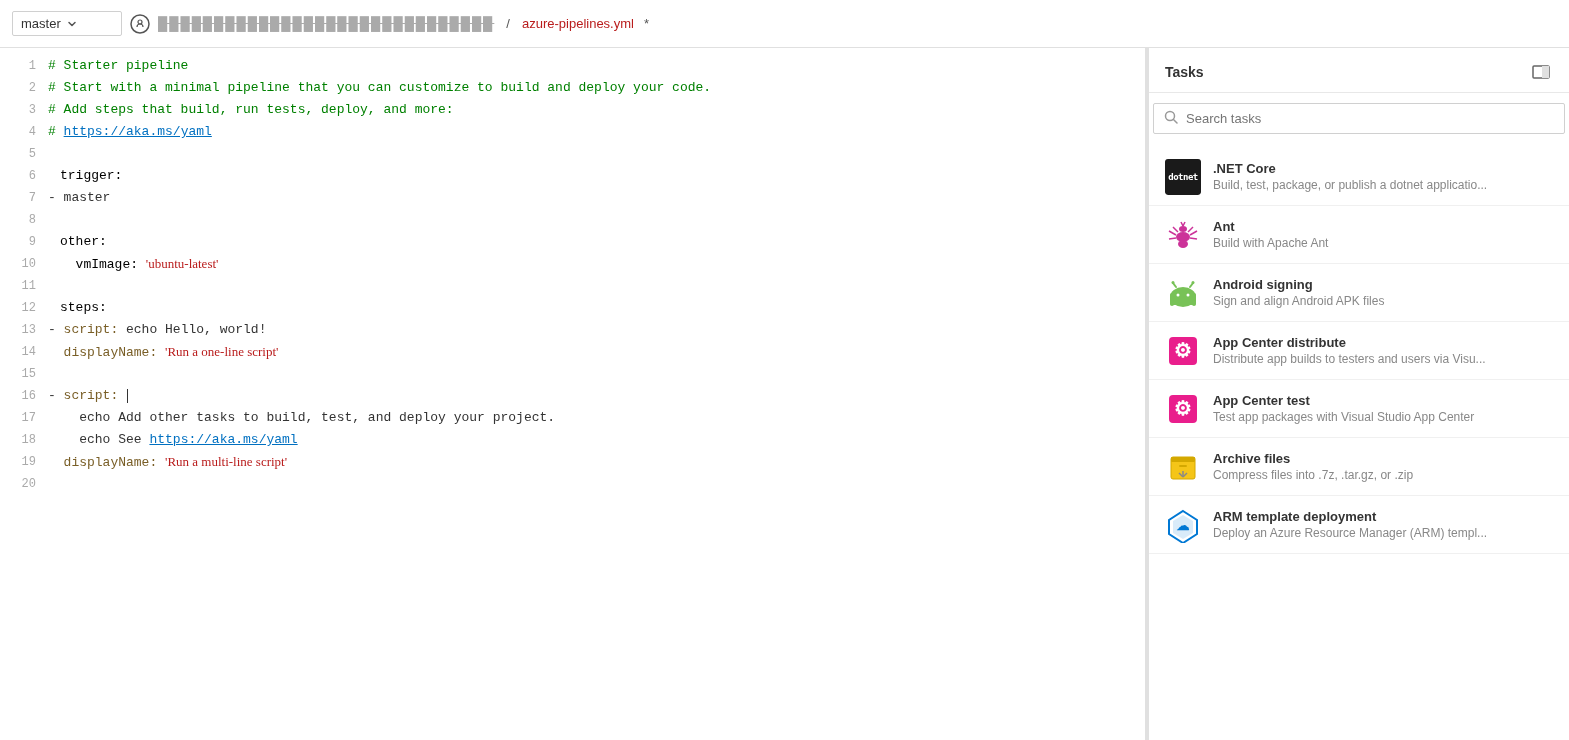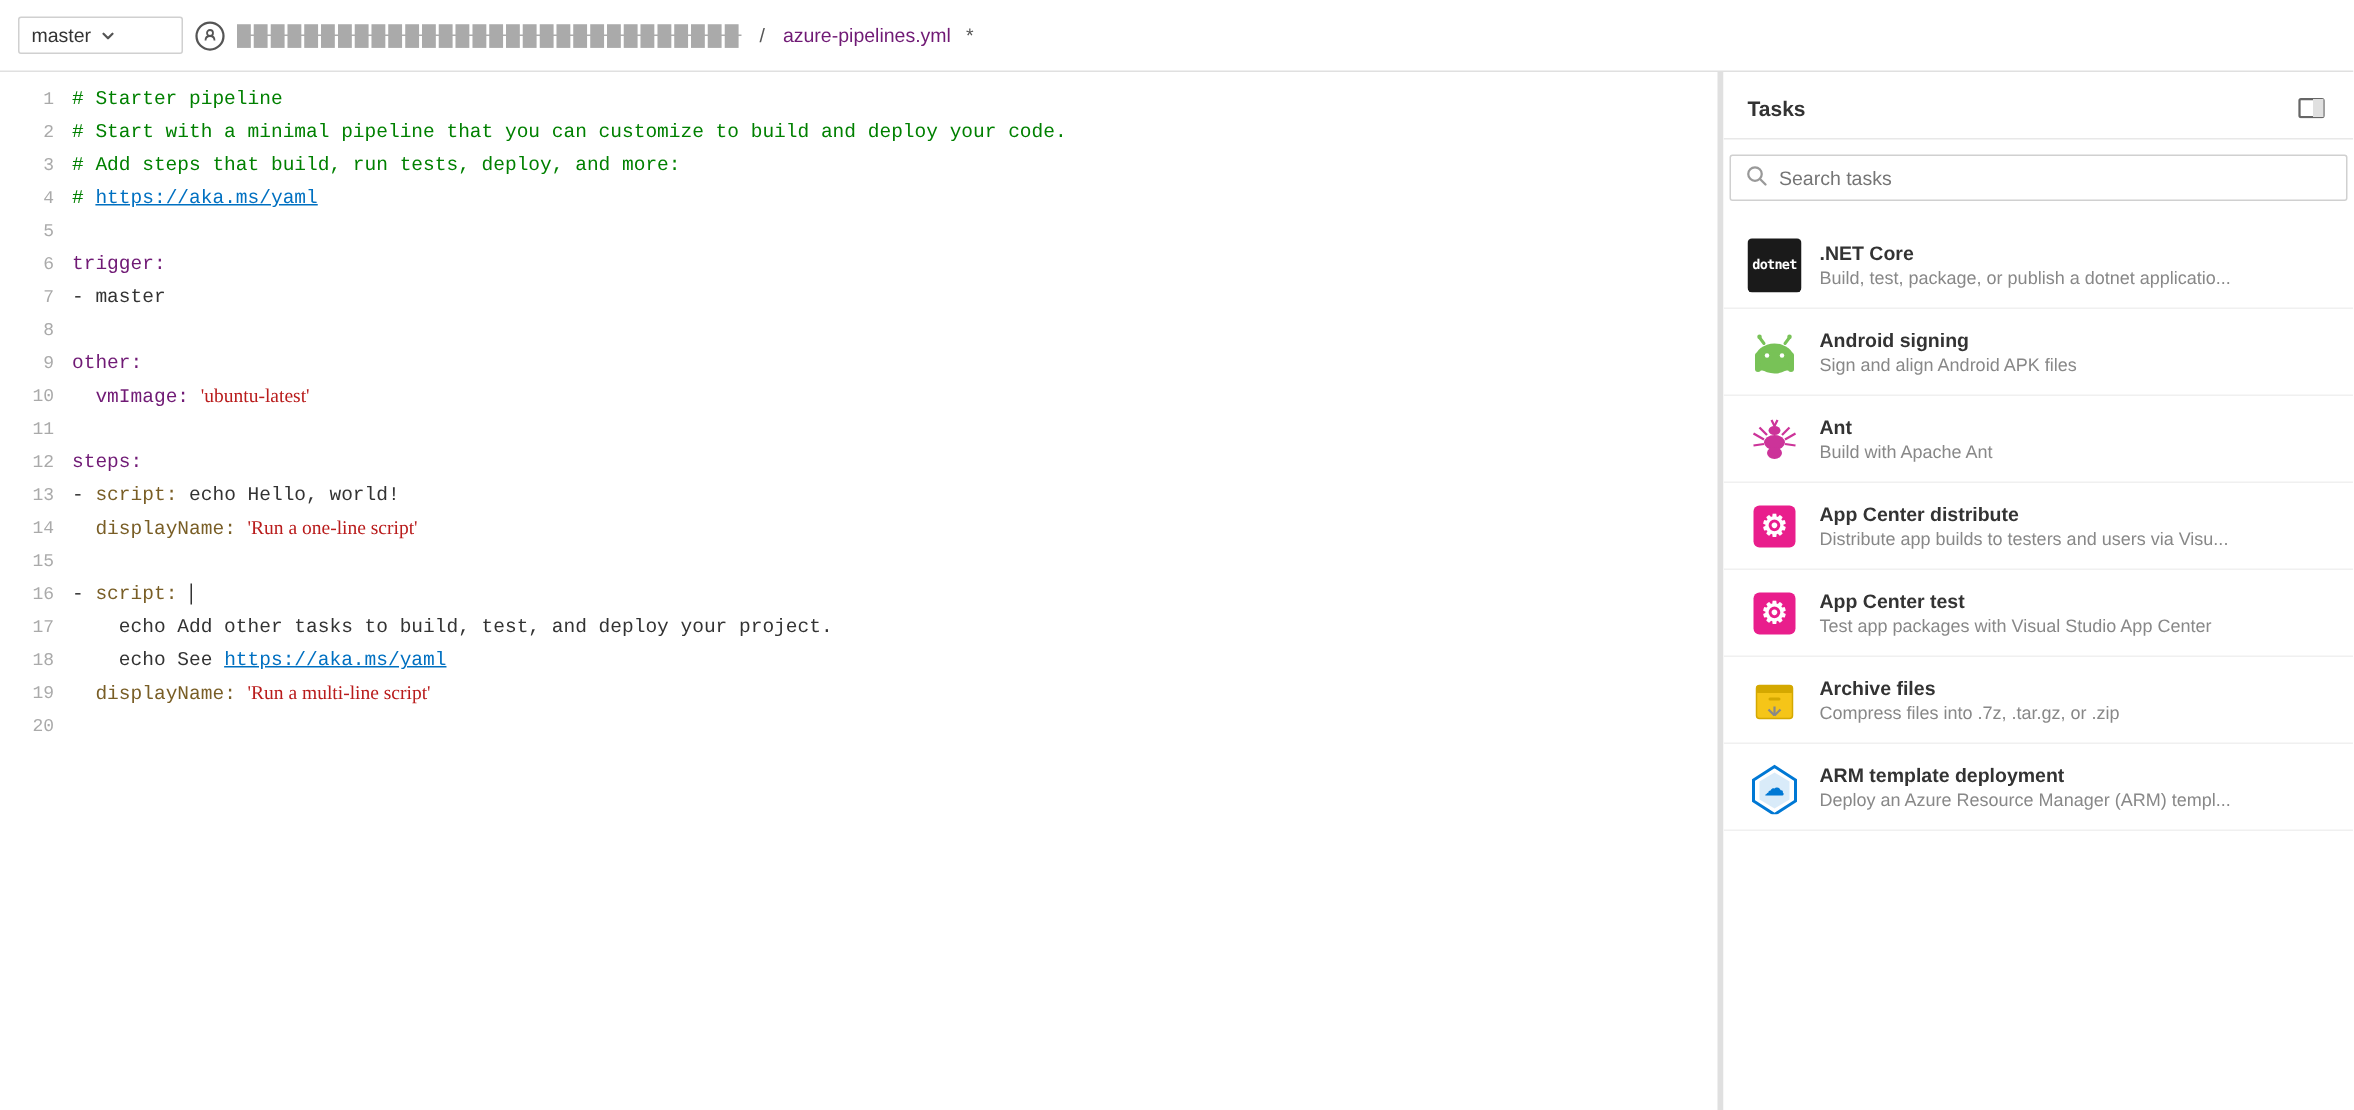--- a/index.html
+++ b/index.html
@@ -58,21 +58,21 @@
     }
 
     .separator {
       font-size: 13px;
       color: #555;
       margin: 0 4px;
     }
 
     .filename {
       font-size: 13px;
-      color: #701a75;
+      color: #b91c1c;
       font-weight: 500;
     }
 
     .modified-indicator {
       font-size: 13px;
       color: #333;
     }
 
     
     .main-content {
@@ -116,21 +116,21 @@
     }
 
     .line-content {
       flex: 1;
       padding-right: 16px;
       white-space: pre;
       line-height: 1.6;
     }
 
     .c-comment { color: #008000; }
-    .c-keyword { color: #701a75; }
+    .c-keyword { color: #000000; margin-left: 12px; }
     .c-string { color: #b91c1c; font-family: Liberation Serif, serif; }
     .c-plain { color: #333; }
     .c-script { color: #795e26; }
     .c-url { color: #0070c1; text-decoration: underline; }
 
     .cursor {
       display: inline-block;
       width: 1px;
       height: 14px;
       background: #333;
@@ -386,42 +386,20 @@
     </div>
 
     <div class="tasks-list" id="tasks-list">
     <div class="task-item">
     <div class="task-icon">
       <div style="background:#1a1a1a;color:#fff;font-size:9px;font-weight:bold;font-family:monospace;width:36px;height:36px;display:flex;align-items:center;justify-content:center;border-radius:3px;letter-spacing:-0.5px;">dotnet</div>
     </div>
     <div class="task-info">
       <div class="task-name">.NET Core</div>
       <div class="task-desc">Build, test, package, or publish a dotnet applicatio...</div>
-    </div>
-  </div>
-        <div class="task-item">
-    <div class="task-icon">
-      <div style="width:36px;height:36px;display:flex;align-items:center;justify-content:center;font-size:26px;">
-      <svg viewBox="0 0 36 36" width="36" height="36">
-        <ellipse cx="18" cy="22" rx="13" ry="10" fill="#78C257"></ellipse>
-        <rect x="5" y="18" width="26" height="12" rx="2" fill="#78C257"></rect>
-        <circle cx="13" cy="20" r="1.5" fill="white"></circle>
-        <circle cx="23" cy="20" r="1.5" fill="white"></circle>
-        <line x1="11" y1="12" x2="8" y2="8" stroke="#78C257" stroke-width="2" stroke-linecap="round"></line>
-        <line x1="25" y1="12" x2="28" y2="8" stroke="#78C257" stroke-width="2" stroke-linecap="round"></line>
-        <circle cx="8" cy="7.5" r="1.5" fill="#78C257"></circle>
-        <circle cx="28" cy="7.5" r="1.5" fill="#78C257"></circle>
-        <rect x="5" y="25" width="4" height="6" rx="2" fill="#78C257"></rect>
-        <rect x="27" y="25" width="4" height="6" rx="2" fill="#78C257"></rect>
-      </svg>
-    </div>
-    </div>
-    <div class="task-info">
-      <div class="task-name">Android signing</div>
-      <div class="task-desc">Sign and align Android APK files</div>
     </div>
   </div>
         <div class="task-item">
     <div class="task-icon">
       <div style="width:36px;height:36px;display:flex;align-items:center;justify-content:center;">
       <svg viewBox="0 0 36 36" width="36" height="36">
         <ellipse cx="18" cy="20" rx="7" ry="5" fill="#cc3399"></ellipse>
         <ellipse cx="18" cy="12" rx="4" ry="3" fill="#cc3399"></ellipse>
         <ellipse cx="18" cy="27" rx="5" ry="4" fill="#cc3399"></ellipse>
         <line x1="11" y1="18" x2="4" y2="14" stroke="#cc3399" stroke-width="1.5"></line>
@@ -435,20 +413,42 @@
       </svg>
     </div>
     </div>
     <div class="task-info">
       <div class="task-name">Ant</div>
       <div class="task-desc">Build with Apache Ant</div>
     </div>
   </div>
         <div class="task-item">
     <div class="task-icon">
+      <div style="width:36px;height:36px;display:flex;align-items:center;justify-content:center;font-size:26px;">
+      <svg viewBox="0 0 36 36" width="36" height="36">
+        <ellipse cx="18" cy="22" rx="13" ry="10" fill="#78C257"></ellipse>
+        <rect x="5" y="18" width="26" height="12" rx="2" fill="#78C257"></rect>
+        <circle cx="13" cy="20" r="1.5" fill="white"></circle>
+        <circle cx="23" cy="20" r="1.5" fill="white"></circle>
+        <line x1="11" y1="12" x2="8" y2="8" stroke="#78C257" stroke-width="2" stroke-linecap="round"></line>
+        <line x1="25" y1="12" x2="28" y2="8" stroke="#78C257" stroke-width="2" stroke-linecap="round"></line>
+        <circle cx="8" cy="7.5" r="1.5" fill="#78C257"></circle>
+        <circle cx="28" cy="7.5" r="1.5" fill="#78C257"></circle>
+        <rect x="5" y="25" width="4" height="6" rx="2" fill="#78C257"></rect>
+        <rect x="27" y="25" width="4" height="6" rx="2" fill="#78C257"></rect>
+      </svg>
+    </div>
+    </div>
+    <div class="task-info">
+      <div class="task-name">Android signing</div>
+      <div class="task-desc">Sign and align Android APK files</div>
+    </div>
+  </div>
+        <div class="task-item">
+    <div class="task-icon">
       <div style="width:36px;height:36px;display:flex;align-items:center;justify-content:center;">
       <svg viewBox="0 0 36 36" width="36" height="36">
         <rect x="4" y="4" width="28" height="28" rx="4" fill="#e91e8c"></rect>
         <text x="18" y="24" text-anchor="middle" font-size="20" fill="white" font-weight="bold">⚙</text>
       </svg>
     </div>
     </div>
     <div class="task-info">
       <div class="task-name">App Center distribute</div>
       <div class="task-desc">Distribute app builds to testers and users via Visu...</div>

